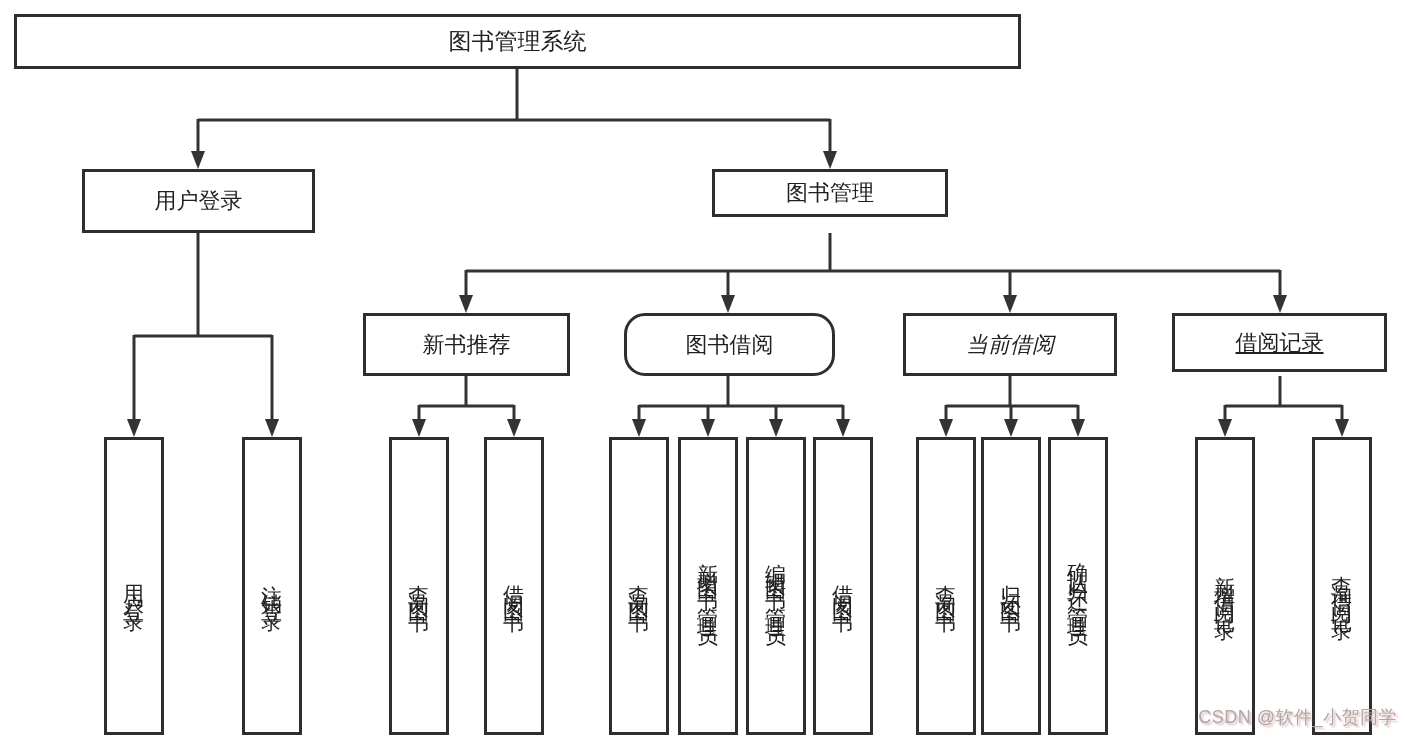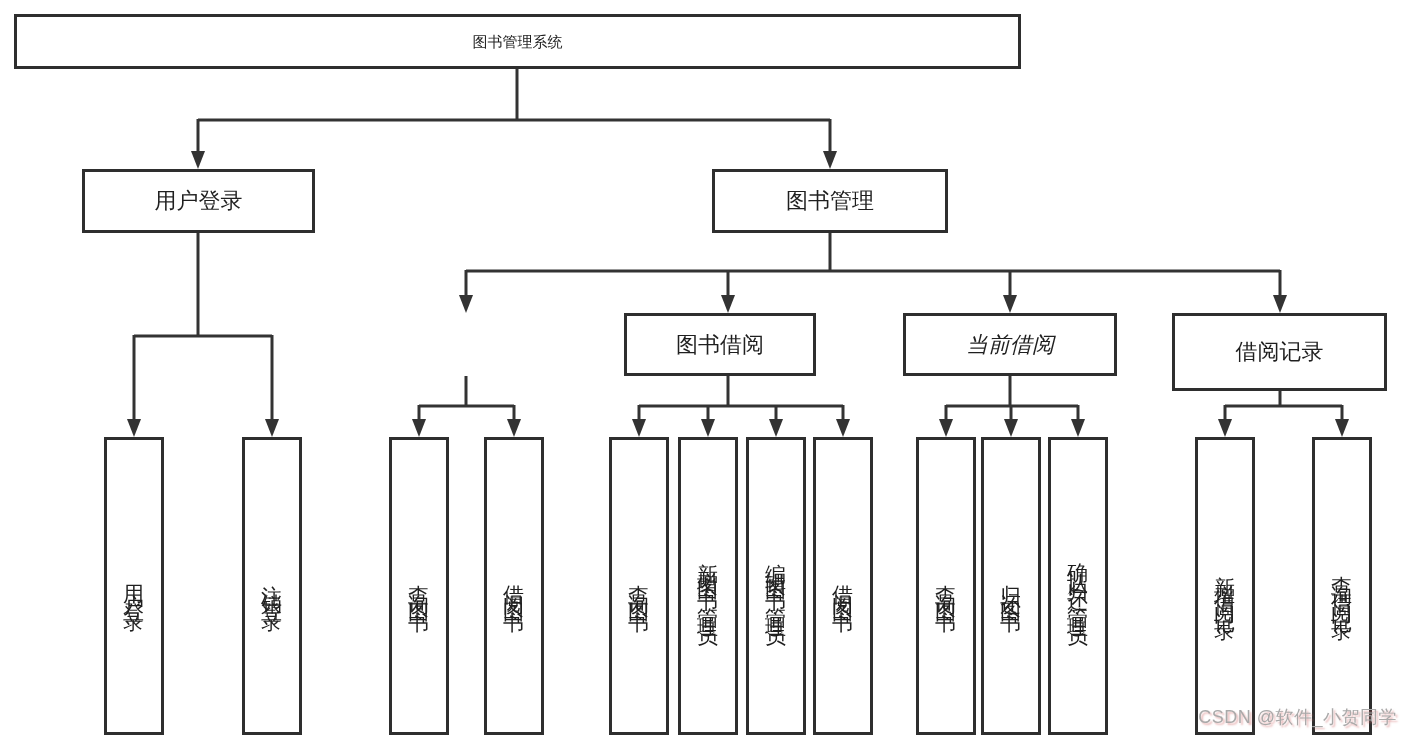--- a/index.html
+++ b/index.html
@@ -30,21 +30,21 @@
     background: #ffffff;
     color: #1f1f1f;
     display: flex;
     align-items: center;
     justify-content: center;
     z-index: 2;
     font-size: 22px;
     line-height: 1;
     white-space: nowrap;
   }
-  .box.root { font-size: 15px; }
+  .box.root { font-size: 23px; }
   .vbox {
     writing-mode: vertical-lr;
     text-orientation: mixed;
     font-size: 21px;
     letter-spacing: 9px;
     white-space: normal;
   }
   .watermark {
     position: absolute;
     right: 8px;
@@ -126,25 +126,26 @@
       <polygon points="1004,419 1018,419 1011,437"></polygon>
       <polygon points="1071,419 1085,419 1078,437"></polygon>
       <polygon points="1218,419 1232,419 1225,437"></polygon>
       <polygon points="1335,419 1349,419 1342,437"></polygon>
     </g>
   </svg>
 
   <div class="box root" style="left:14px; top:14px; width:1007px; height:55px;">图书管理系统</div>
 
   <div class="box" style="left:82px; top:169px; width:233px; height:64px;">用户登录</div>
-  <div class="box" style="left:712px; top:169px; width:236px; height:64px;">图书管理</div>
+  <div class="box" style="left:712px; top:169px; width:236px; height:48px;">图书管理</div>
 
-  <div class="box" style="left:624px; top:313px; width:192px; height:63px;">图书借阅</div>
+  <div class="box" style="left:363px; top:313px; width:207px; height:63px;">新书推荐</div>
+  <div class="box" style="left:624px; top:313px; width:211px; height:63px;border-radius:21px;">图书借阅</div>
   <div class="box" style="left:903px; top:313px; width:214px; height:63px;font-style:italic;">当前借阅</div>
-  <div class="box" style="left:1172px; top:313px; width:215px; height:78px;">借阅记录</div>
+  <div class="box" style="left:1172px; top:313px; width:215px; height:59px;text-decoration:underline;">借阅记录</div>
 
   <div class="box vbox" style="left:104px; top:437px; width:60px; height:298px;">用户登录</div>
   <div class="box vbox" style="left:242px; top:437px; width:60px; height:298px;">注销登录</div>
 
   <div class="box vbox" style="left:389px; top:437px; width:60px; height:298px;">查询图书</div>
   <div class="box vbox" style="left:484px; top:437px; width:60px; height:298px;">借阅图书</div>
 
   <div class="box vbox" style="left:609px; top:437px; width:60px; height:298px;">查询图书</div>
   <div class="box vbox" style="left:678px; top:437px; width:60px; height:298px;">新增图书（管理员）</div>
   <div class="box vbox" style="left:746px; top:437px; width:60px; height:298px;">编辑图书（管理员）</div>

